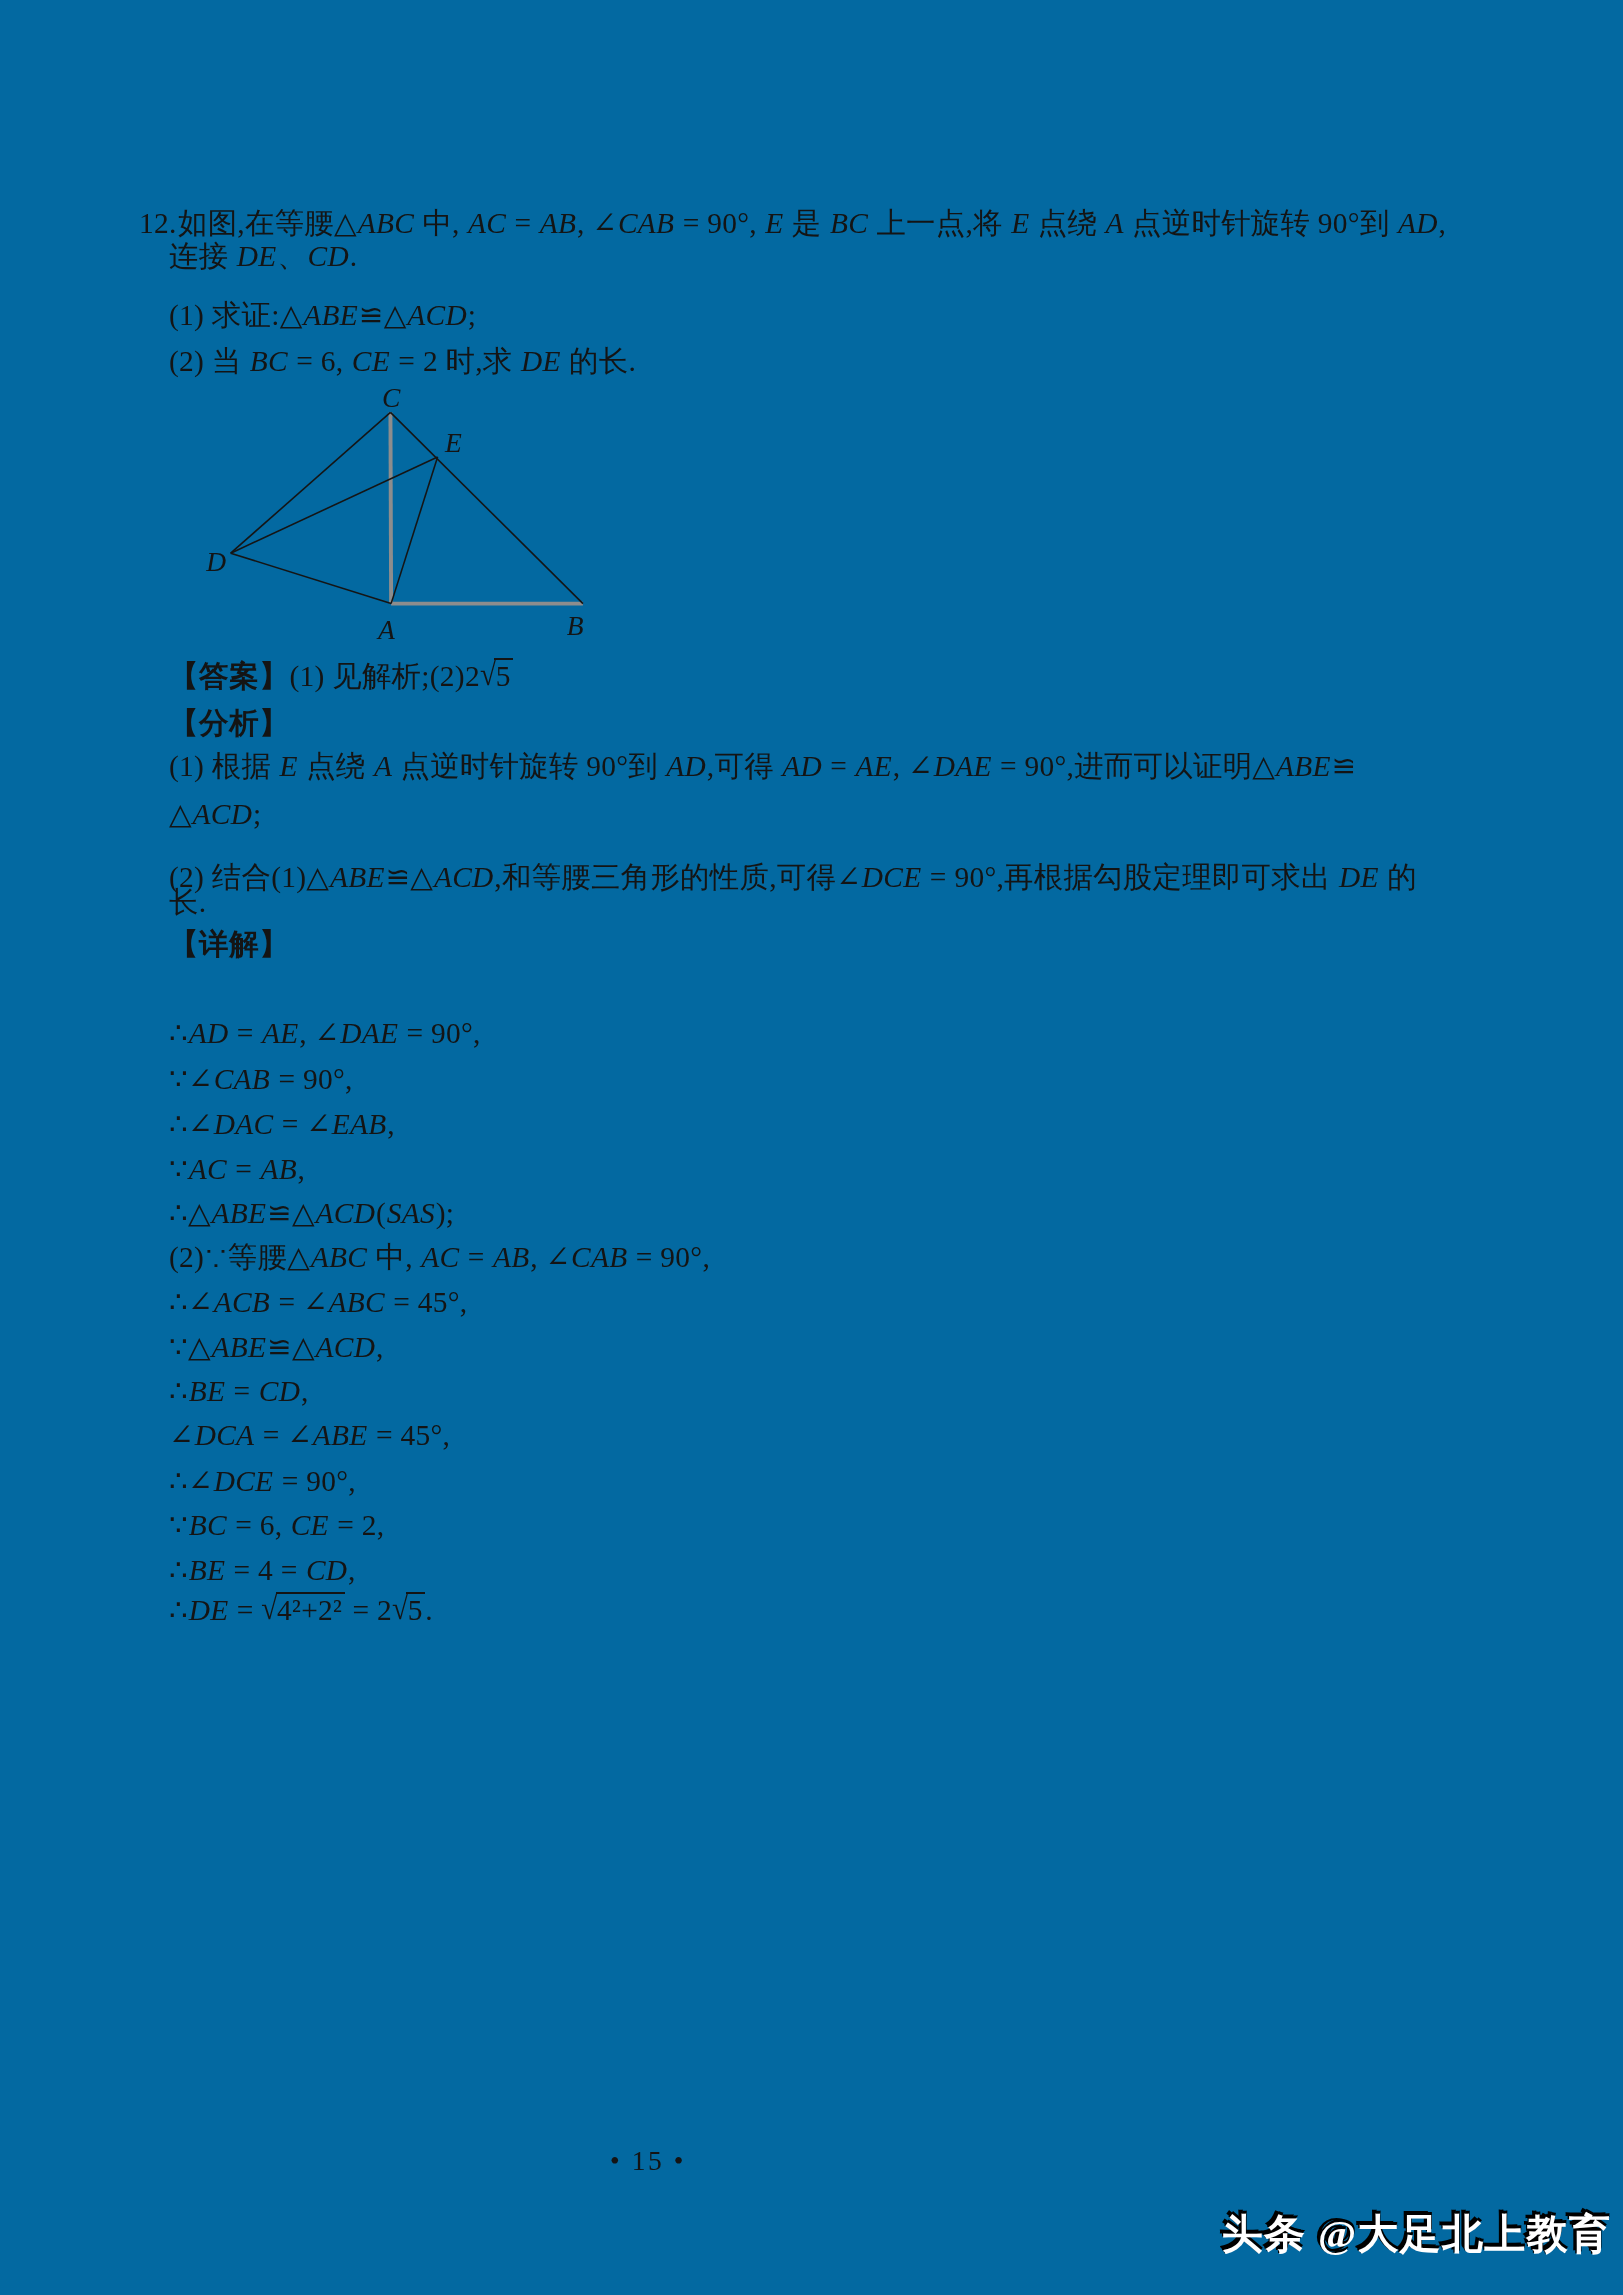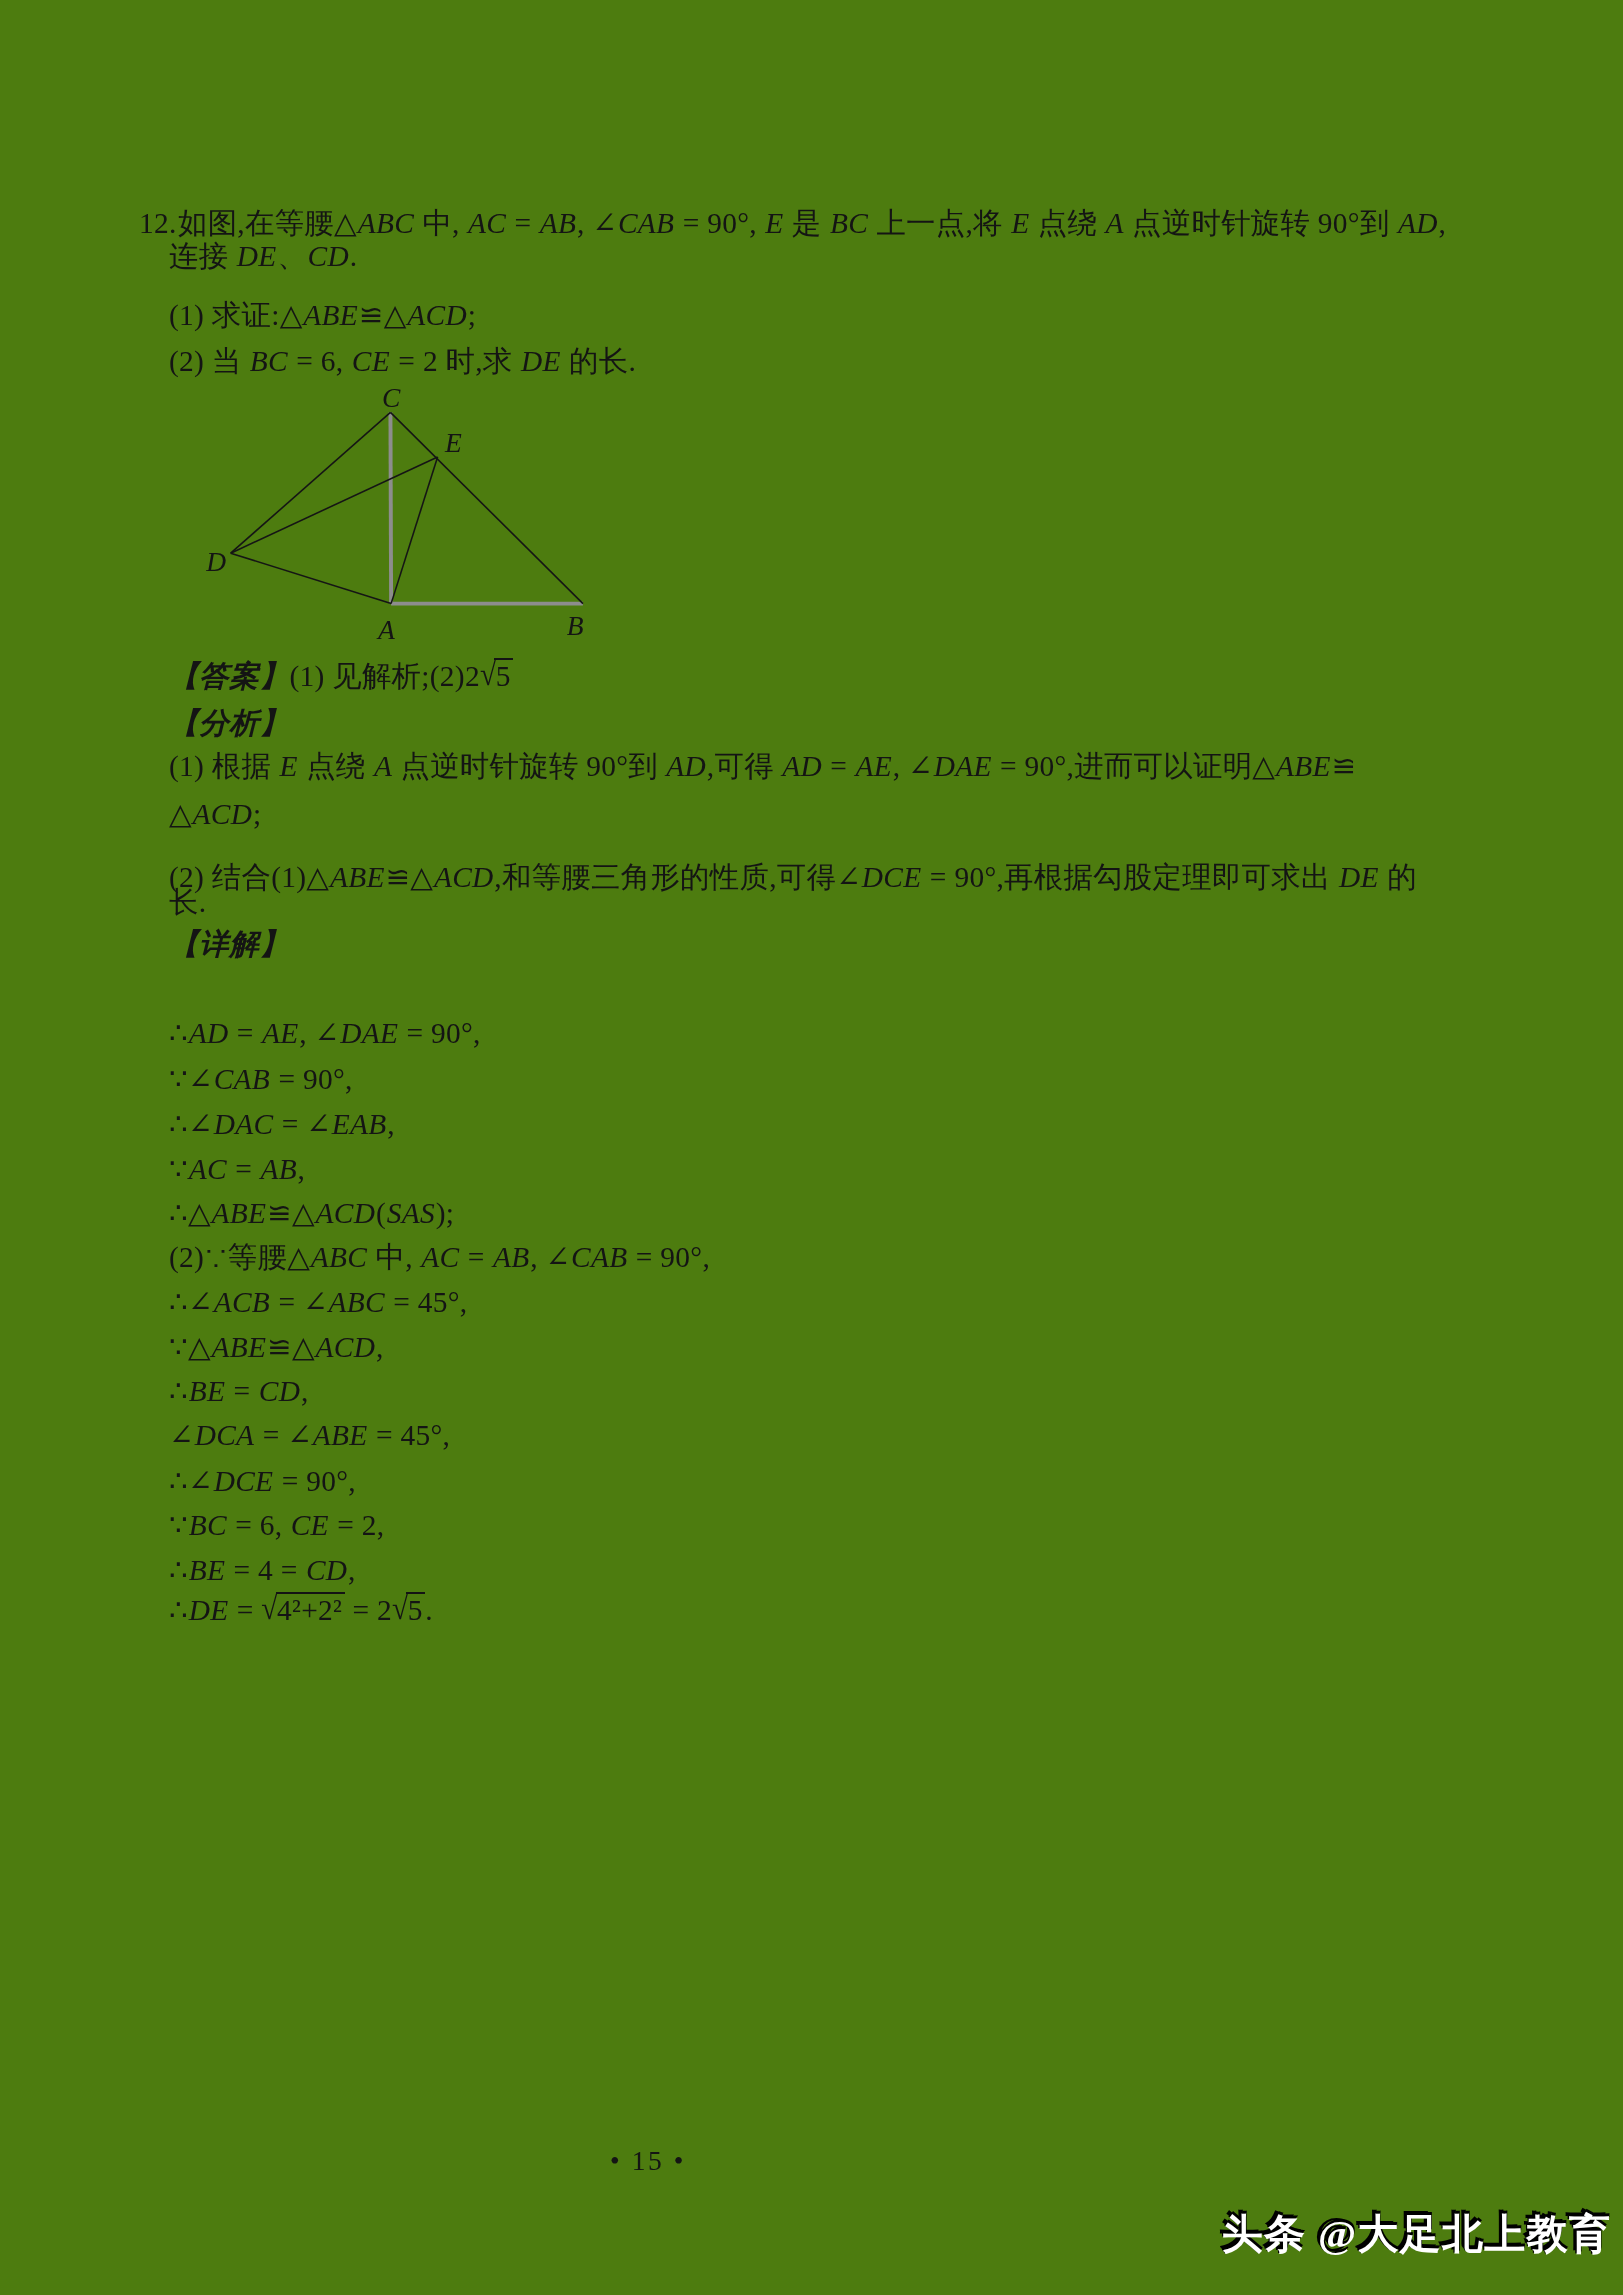--- a/index.html
+++ b/index.html
@@ -1,22 +1,22 @@
 <!DOCTYPE html>
 <html style="font-size:10.5px"><head>
 <meta charset="utf-8">
 <style>
   html,body{margin:0;padding:0;background:#ffffff;}
   body{width:1623px;height:2295px;position:relative;font-family:"Liberation Serif","DejaVu Serif",serif;color:#141414;}
-  .doc{position:absolute;inset:0;background:#4d7c0f;overflow:hidden;}
+  .doc{position:absolute;inset:0;background:#0369a1;overflow:hidden;}
 
   .line{position:absolute;left:169px;font-size:29.4px;line-height:38px;white-space:nowrap;letter-spacing:0.3px;}
   .q-first{left:139px;}
   .qnum{display:inline-block;min-width:31px;padding-right:1.3px;}
-  .hdr{font-family:"Liberation Sans","DejaVu Sans",sans-serif;font-weight:700;letter-spacing:0.7px;font-style:italic;}
+  .hdr{font-family:"Liberation Sans","DejaVu Sans",sans-serif;font-weight:700;letter-spacing:0.7px;}
 
   
   .line i{font-style:italic;padding:0 0.7px;}
   .sq{white-space:nowrap;}
   .sq .sqsym{display:inline-block;transform:scaleY(1.12);transform-origin:bottom;}
   .sq .rad{display:inline-block;border-top:2px solid #141414;padding:0.7px 2.6px 0 1.3px;margin-left:-2px;line-height:1.08;}
 
   
   .figure{position:absolute;left:194px;top:381px;width:406px;height:275px;}
   .figure text{font-size:42px;font-style:italic;fill:#141414;font-family:"Liberation Serif","DejaVu Serif",serif;}

